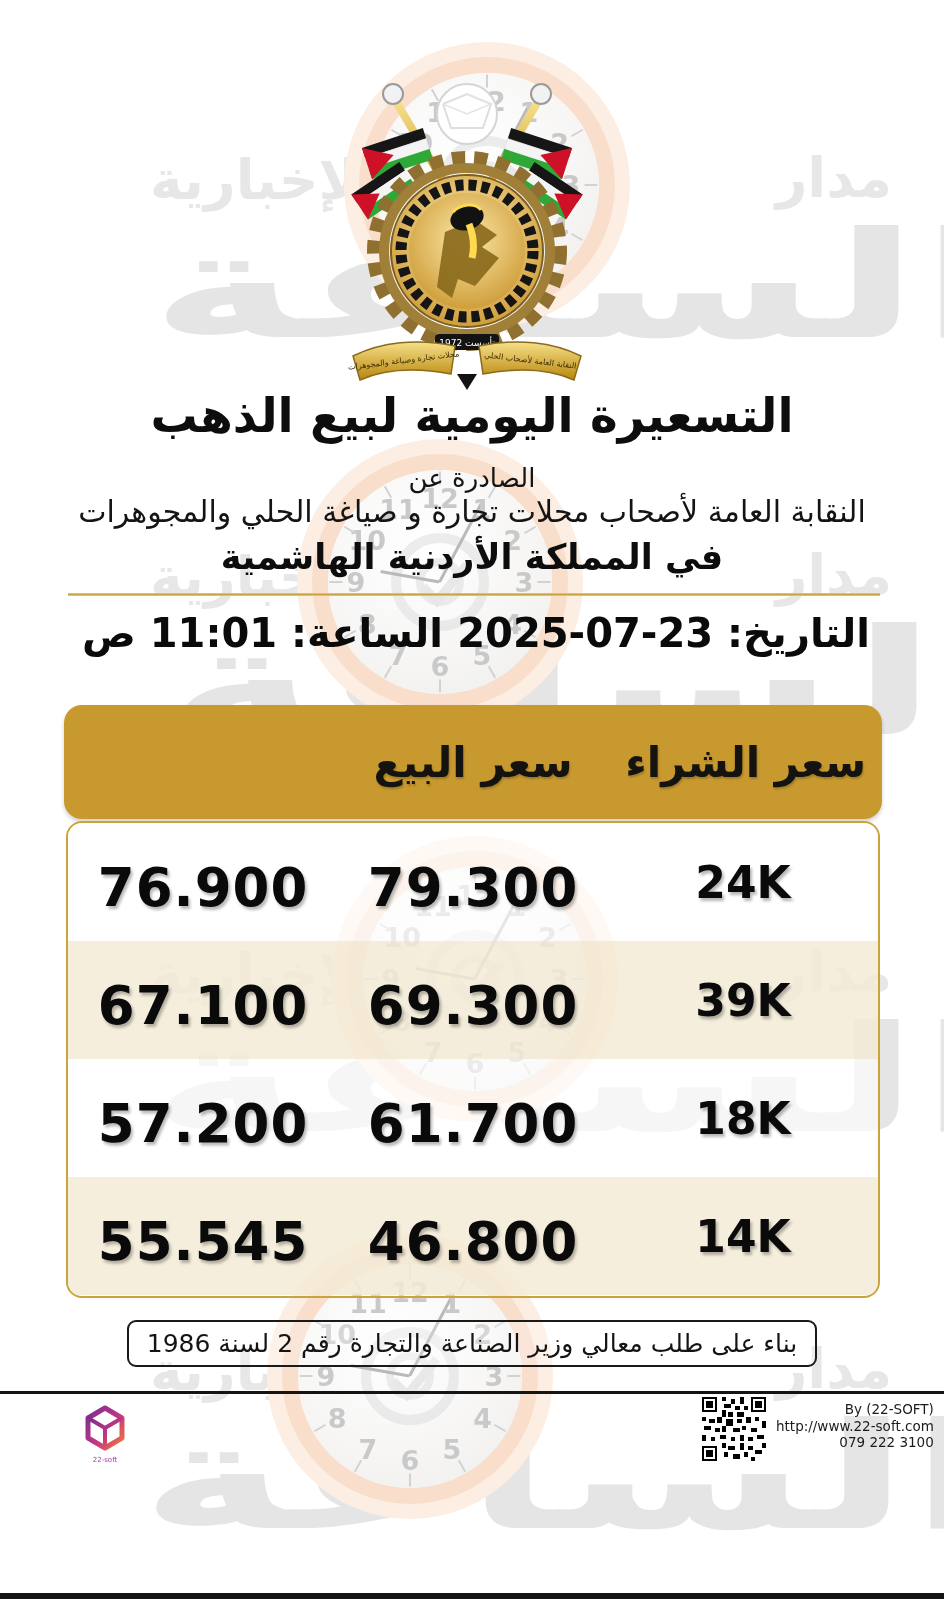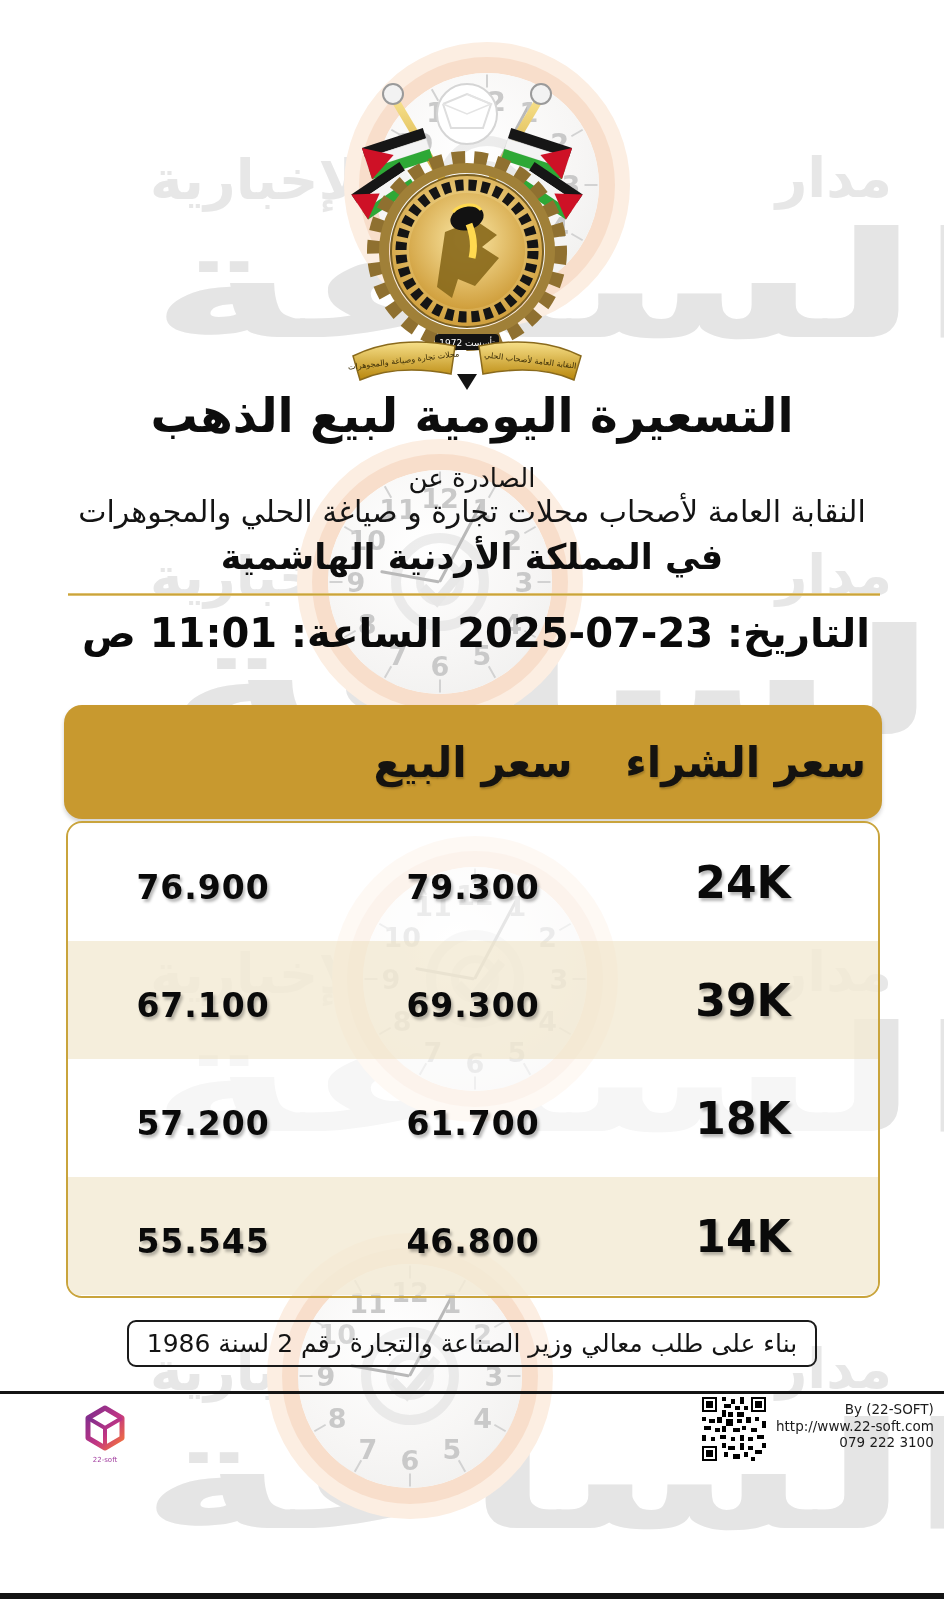--- a/index.html
+++ b/index.html
@@ -39,21 +39,21 @@
      border-radius:18px;display:flex;align-items:center;
      font-size:42px;font-weight:900;color:#151310;
      box-shadow:0 3px 4px rgba(0,0,0,.18);}
   #table-header .cell{text-shadow:1px 2px 2px rgba(0,0,0,.2);}
   #table-body{top:821px;left:66px;right:64px;height:473px;border:2px solid #C9A43C;
      border-radius:16px;overflow:hidden;background:rgba(255,255,255,0.2);}
   .trow{height:118px;display:flex;align-items:center;font-weight:900;color:#0a0a0a;}
   .trow.white{background:rgba(255,255,255,0.55);}
   .trow.beige{background:rgba(243,234,211,0.80);}
   .cell{width:33.33%;text-align:center;}
-  .num{font-size:33px;letter-spacing:1px;text-shadow:2px 3px 3px rgba(0,0,0,.28);margin-top:11px;}
+  .num{font-size:53px;letter-spacing:1px;text-shadow:2px 3px 3px rgba(0,0,0,.28);margin-top:11px;}
   .karat{font-size:44px;text-shadow:2px 3px 3px rgba(0,0,0,.28);}
   
   #footnote-box{top:1320px;left:0;right:0;text-align:center;}
   #footnote-box span{display:inline-block;border:2px solid #1a1a1a;border-radius:9px;
      padding:7px 18px;font-size:25px;color:#141414;background:rgba(255,255,255,.25);}
   #footer-line{top:1391px;left:0;right:0;height:3px;background:#141414;}
   #bottom-bar{top:1593px;left:0;right:0;height:6px;background:#141414;}
   #soft-logo{left:80px;top:1404px;width:50px;text-align:center;}
   #soft-logo-label{font-size:7px;color:#A23FA0;margin-top:-2px;}
   #qr-block{left:702px;top:1397px;width:64px;height:64px;}

